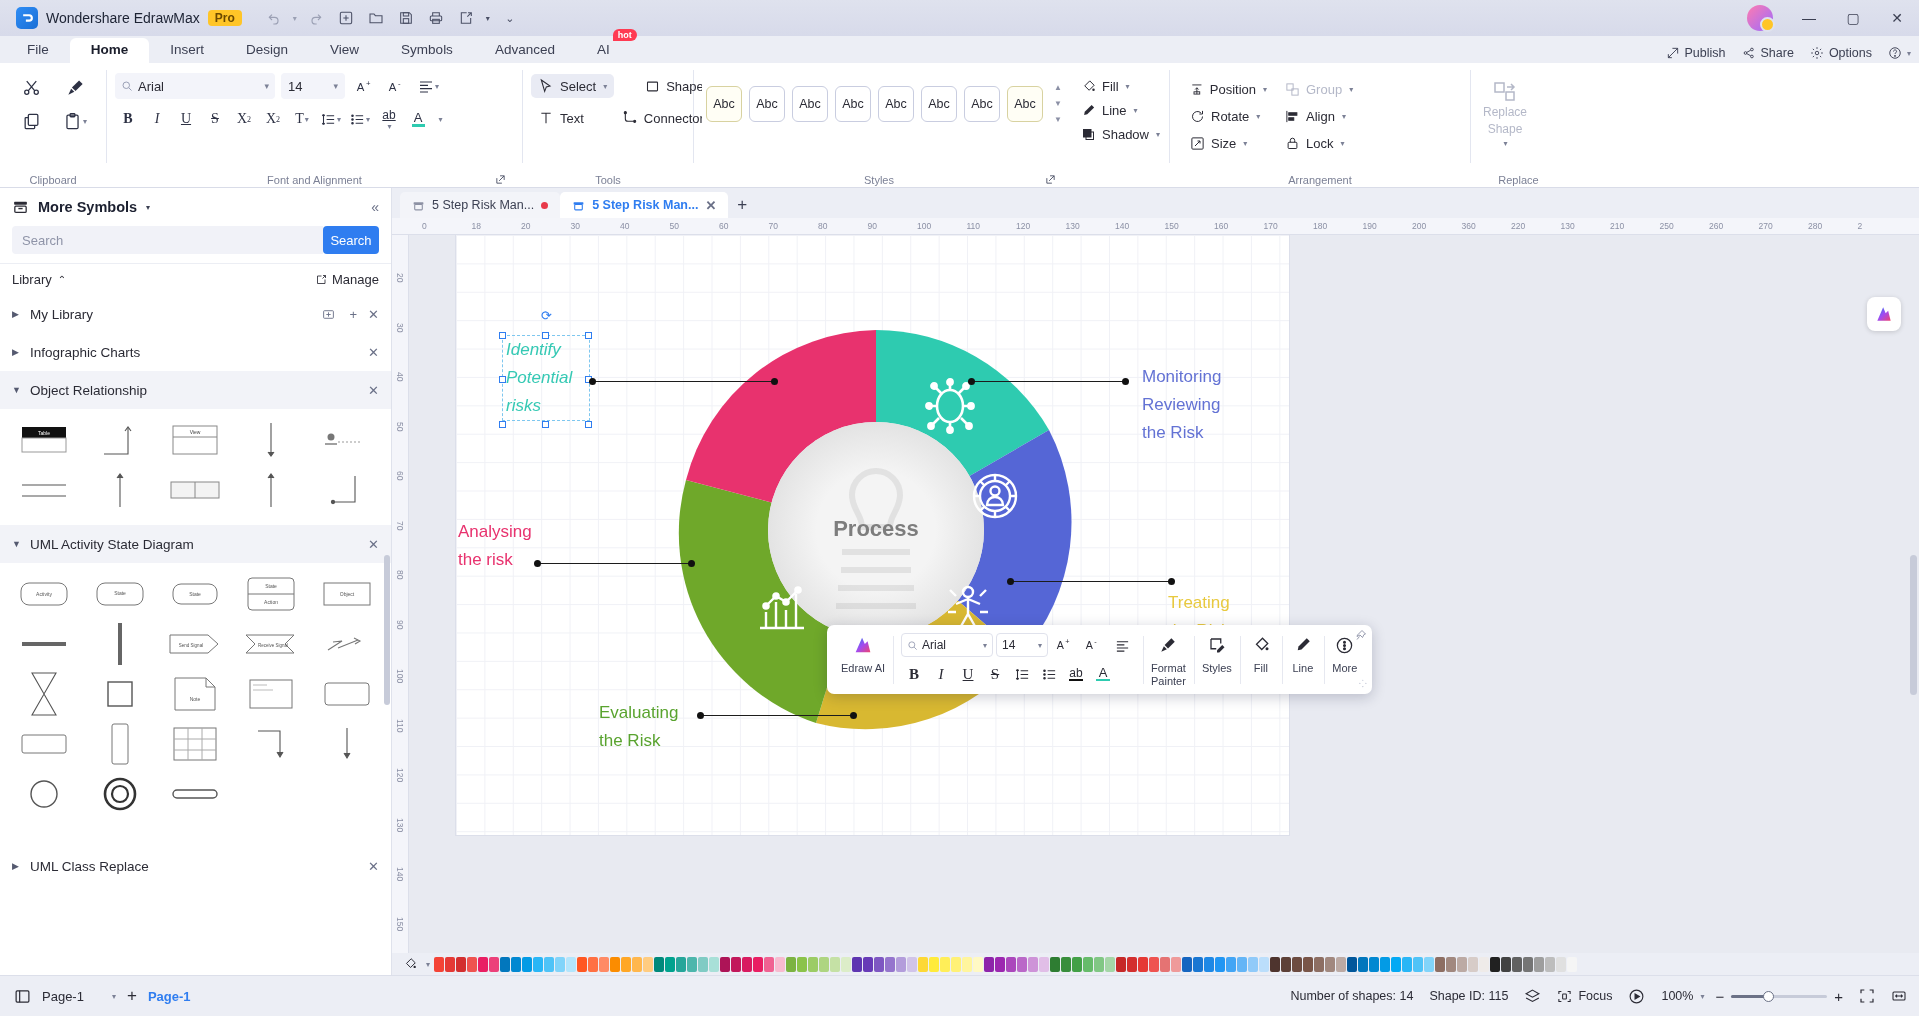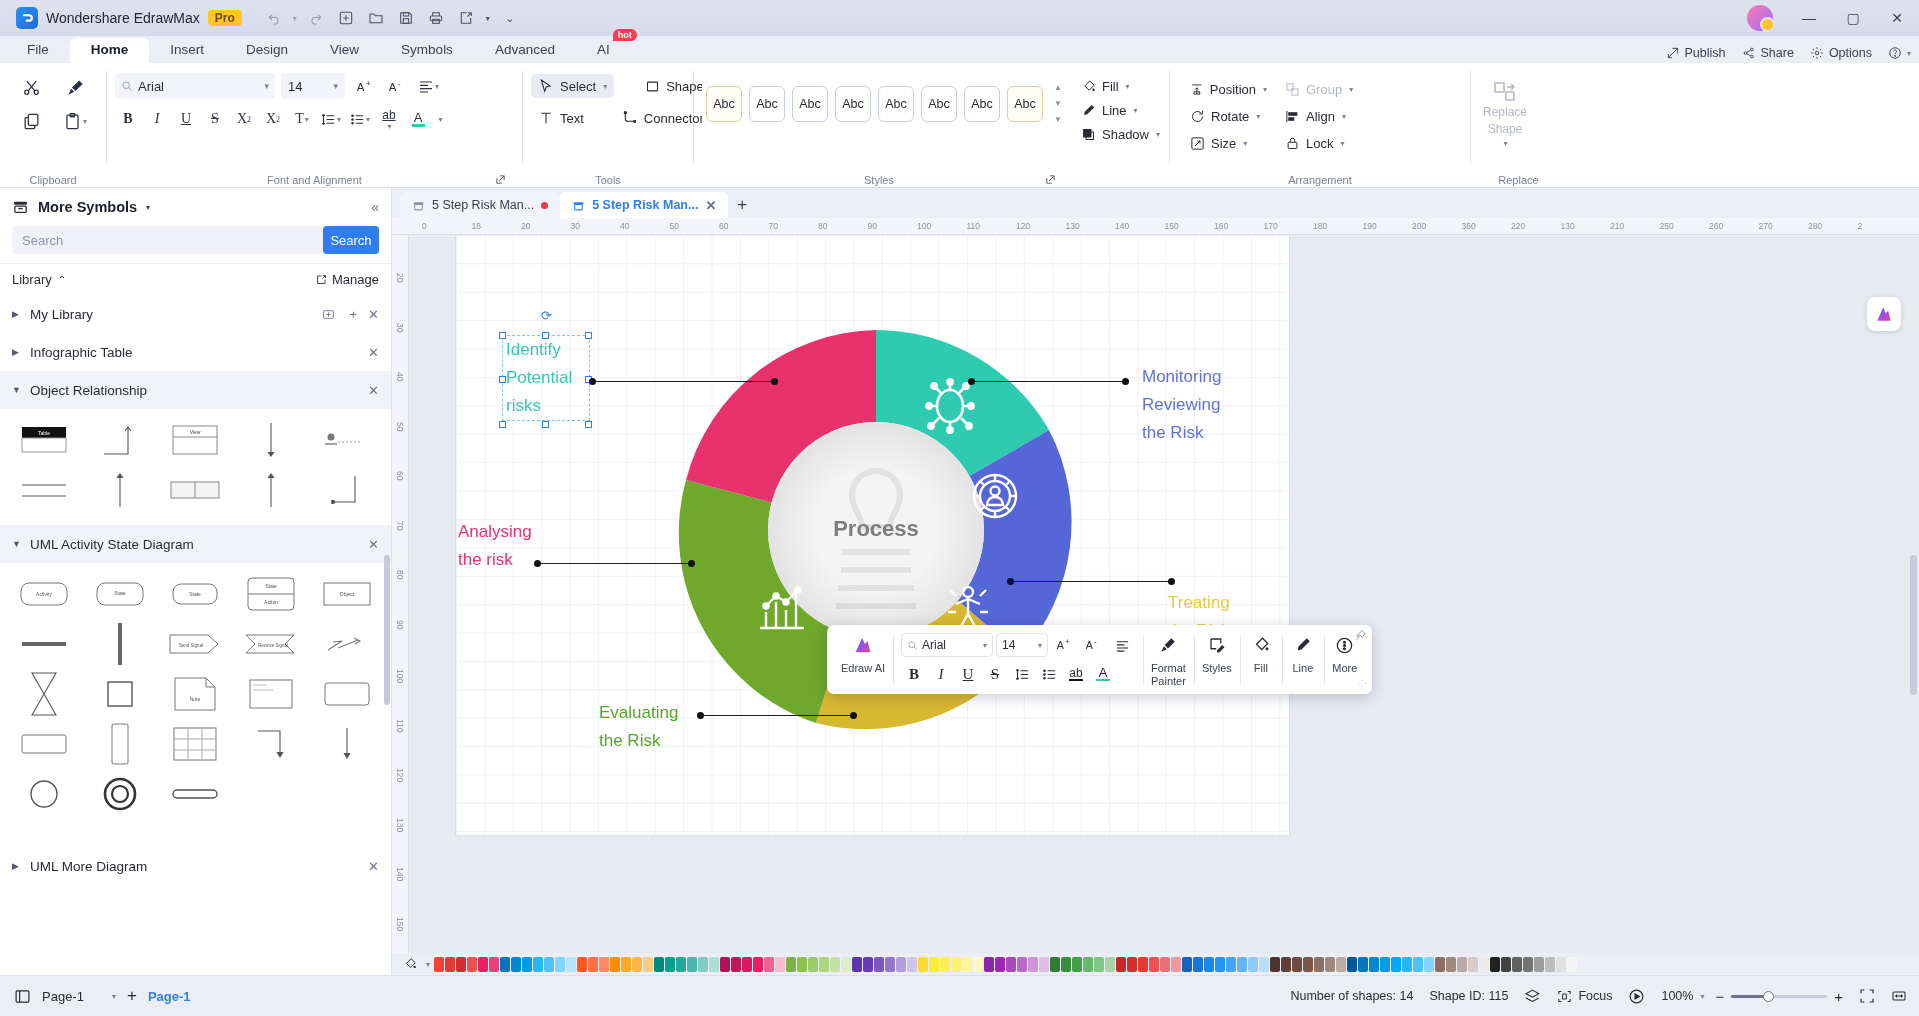--- a/index.html
+++ b/index.html
@@ -223,21 +223,21 @@
       linear-gradient(to right, #f0f1f6 1px, transparent 1px),
       linear-gradient(to bottom, #f0f1f6 1px, transparent 1px);
     background-size:28.4px 28.4px;
   }
   .pagetitle{
     position:absolute;top:2px;width:100%;text-align:center;
     font-size:20px;font-weight:bold;color:#17181f;letter-spacing:-.1px;
   }
   .sel-text{
     position:absolute;font-size:17px;line-height:28px;color:#35c9b4;
-    border:1px dashed #7ec7ef;padding:0 3px;
+    border:1px dashed #7ec7ef;padding:0 3px;font-style:italic;
   }
   .hnd{
     position:absolute;width:7px;height:7px;background:#fff;border:1.2px solid #2f7df0;
   }
   .rot-handle{
     position:absolute;color:#2f7df0;font-size:13px;
   }
   .lbl{position:absolute;font-size:17px;line-height:28px;}
   .conn{position:absolute;height:1px;background:#1c1c1c;}
   .cdot{position:absolute;width:7px;height:7px;border-radius:50%;background:#111;}
@@ -768,21 +768,21 @@
               <rect x="3" y="5" width="18" height="14" rx="1.5"></rect>
               <path d="M8 12h8M12 8v8"></path>
             </svg>
         </span>
         <span class="x" style="right:34px;">+</span>
         <span class="x">✕</span>
       </div>
 
       <div class="cat">
         <span class="tri">▶</span>
-        <span>Infographic Table</span>
+        <span>Infographic Charts</span>
         <span class="x">✕</span>
       </div>
 
       <div class="cat open">
         <span class="tri">▼</span>
         <span>Object Relationship</span>
         <span class="x">✕</span>
       </div>
       <div class="shapes">
         <div class="shcell">
@@ -986,21 +986,21 @@
           <svg width="46" height="14" viewBox="0 0 46 14">
               <rect x="1" y="3" width="44" height="8" rx="4" fill="#fff" stroke="#555" stroke-width="1.4"></rect>
             </svg>
         </div>
         <div class="shcell"></div>
         <div class="shcell"></div>
       </div>
 
       <div class="cat" style="margin-top:18px;">
         <span class="tri">▶</span>
-        <span>UML More Diagram</span>
+        <span>UML Class Replace</span>
         <span class="x">✕</span>
       </div>
       <div class="vscroll" style="top:260px;"></div>
     </div>
   </div>
 
   <div class="canvaswrap">
 
     <div class="tabbar">
       <div class="doctab">

